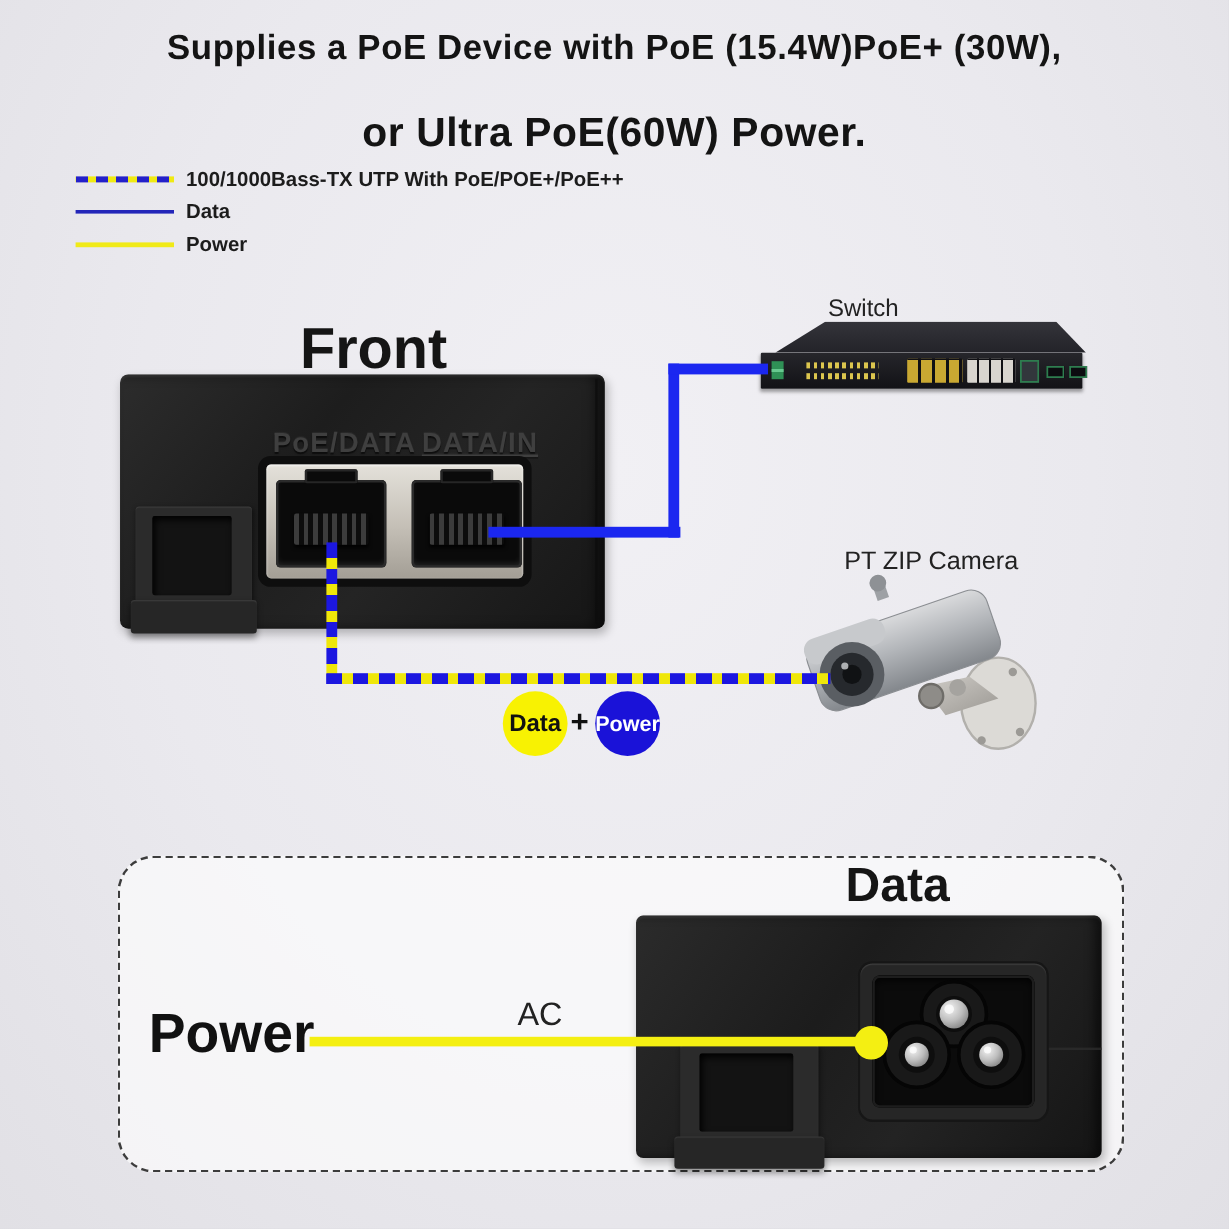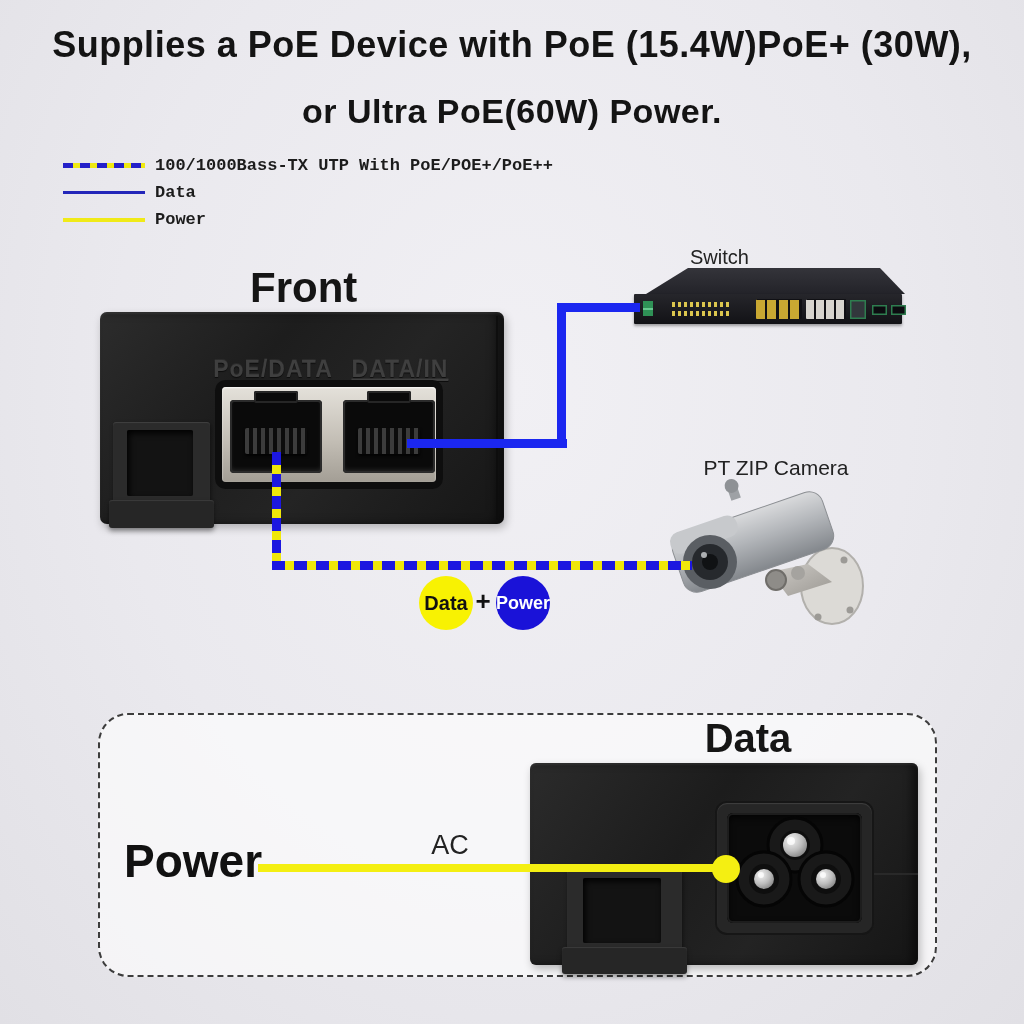--- a/index.html
+++ b/index.html
@@ -4,32 +4,32 @@
 <style>
   html,body{margin:0;padding:0;background:#dddce1;}
   #canvas{
     position:relative;width:1024px;height:1024px;overflow:hidden;
     background:radial-gradient(ellipse at 50% 38%, #f1f0f4 0%, #eae9ee 55%, #e1e0e5 100%);
     font-family:"Liberation Sans","DejaVu Sans",sans-serif;color:#111;
   }
   .abs{position:absolute;}
   
   .title{left:0;width:1024px;text-align:center;font-weight:bold;color:#141414;letter-spacing:.5px;}
-  .title.l1{top:24px;font-size:36px;}
+  .title.l1{top:24px;font-size:29px;}
   .title.l2{top:92px;font-size:34px;}
   
-  .legend{left:63px;top:152px;font-family:Liberation Mono, monospace;}
+  .legend{left:63px;top:136px;}
   .lrow{display:flex;align-items:center;height:27px;}
   .sw{display:inline-block;width:82px;margin-right:10px;}
   .sw.dash{height:5px;background:repeating-linear-gradient(90deg,#2420c9 0 10px,#f0ea12 10px 17px);}
   .sw.blue{height:3px;background:#2326b9;}
   .sw.yellow{height:4px;background:#f0ea18;}
   .llabel{font-size:17px;font-weight:bold;color:#1c1c1c;white-space:nowrap;}
   
-  .front-label{left:250px;top:264px;font-size:42px;font-weight:bold;color:#151515;}
+  .front-label{left:250px;top:264px;font-size:48px;font-weight:bold;color:#151515;}
   .back-label{left:693px;top:716px;width:110px;text-align:center;font-size:40px;font-weight:bold;color:#151515;}
   .switch-label{left:690px;top:246px;width:100px;text-align:left;font-size:20px;color:#222;}
   .camera-label{left:686px;top:456px;width:180px;text-align:center;font-size:21px;color:#222;}
   .power-label{left:124px;top:834px;font-size:46px;font-weight:bold;color:#111;}
   .ac-label{left:420px;top:830px;width:60px;text-align:center;font-size:27px;color:#222;}
   
   .inj{left:98px;top:310px;width:412px;height:218px;}
   .inj .body{position:absolute;left:2px;top:2px;width:404px;height:212px;border-radius:7px;
     background:linear-gradient(130deg,#2c2c2c 0%,#1d1d1d 35%,#242424 60%,#161616 100%);
     box-shadow:inset 0 2px 2px rgba(255,255,255,.08), inset -8px 0 10px rgba(0,0,0,.5), 2px 4px 8px rgba(0,0,0,.25);}
@@ -47,21 +47,21 @@
     box-shadow:0 0 0 7px #0e0e0e, inset 0 1px 2px rgba(255,255,255,.85);}
   .rj45{position:absolute;top:13px;width:92px;height:73px;background:#0a0a0a;border-radius:4px;
     box-shadow:inset 0 0 0 2px #2b2b2b, inset 0 -3px 5px rgba(255,255,255,.12);}
   .rj45 .tab{position:absolute;left:24px;top:-9px;width:44px;height:12px;background:#0a0a0a;border-radius:2px;
     box-shadow:inset 0 0 0 2px #262626;}
   .rj45 .comb{position:absolute;left:15px;top:28px;width:62px;height:26px;
     background:repeating-linear-gradient(90deg,#3c3c3c 0 4px,#0c0c0c 4px 8px);
     border-radius:2px;box-shadow:0 2px 3px rgba(0,0,0,.8);}
   .port-label{position:absolute;top:46px;font-size:23px;font-weight:bold;color:#3f3f3f;letter-spacing:1px;
     text-shadow:0 1px 1px rgba(0,0,0,.6), 0 -1px 1px rgba(255,255,255,.06);width:160px;text-align:center;}
-  .port-label.pl1{left:95px;}
+  .port-label.pl1{left:109px;}
   .port-label.pl2{left:222px;text-decoration:underline;}
   
   .switch{left:630px;top:268px;width:275px;height:58px;}
   .sw-top{position:absolute;left:0;top:0;width:275px;height:26px;background:linear-gradient(180deg,#34343a,#232329);
     clip-path:polygon(16px 26px,58px 0,250px 0,275px 26px);}
   .sw-front{position:absolute;left:4px;top:26px;width:268px;height:30px;background:linear-gradient(180deg,#26262b,#121216);
     border-radius:1px;box-shadow:0 2px 3px rgba(0,0,0,.35);}
   .sw-logo{position:absolute;left:9px;top:7px;width:10px;height:15px;background:#2f9156;
     background-image:linear-gradient(0deg,transparent 40%,#67c98f 40%,#67c98f 55%,transparent 55%);}
   .sw-leds{position:absolute;left:38px;top:8px;width:60px;height:5px;

